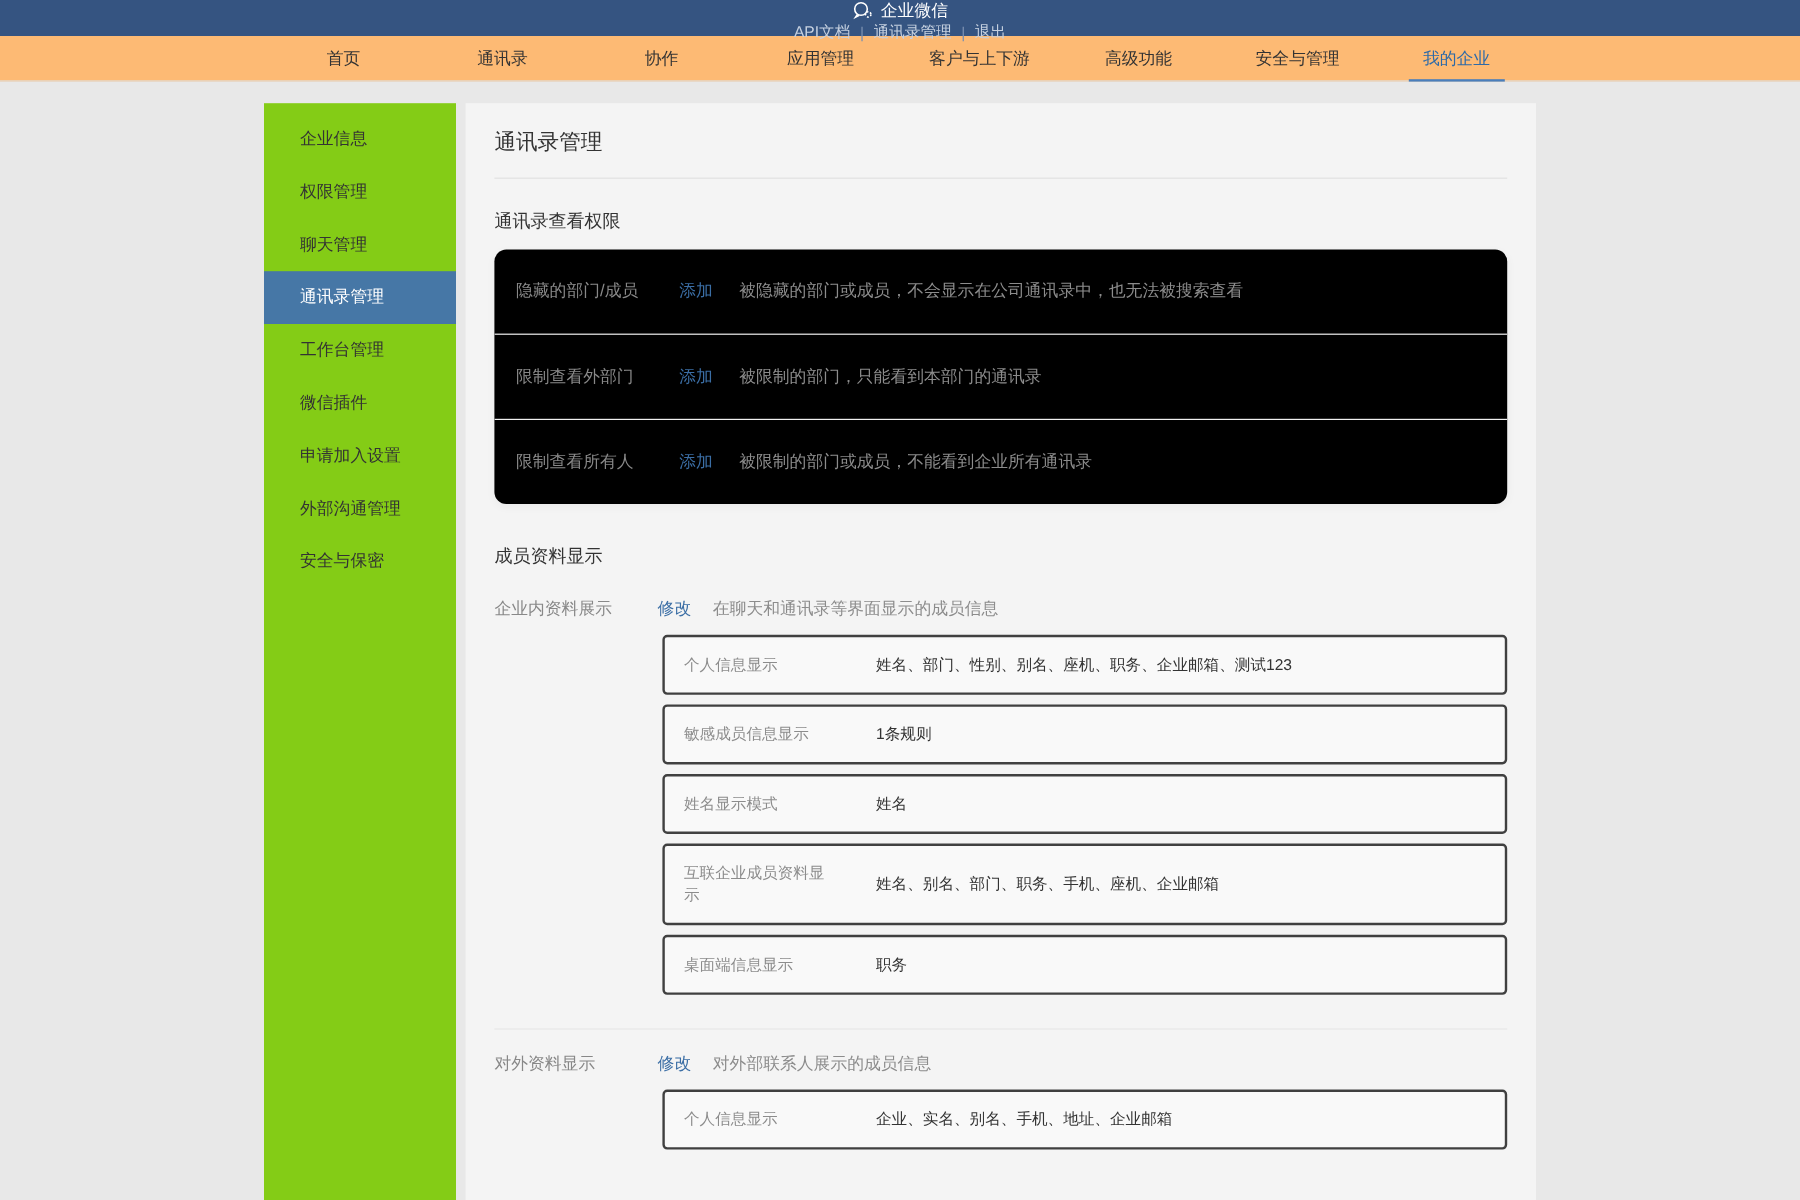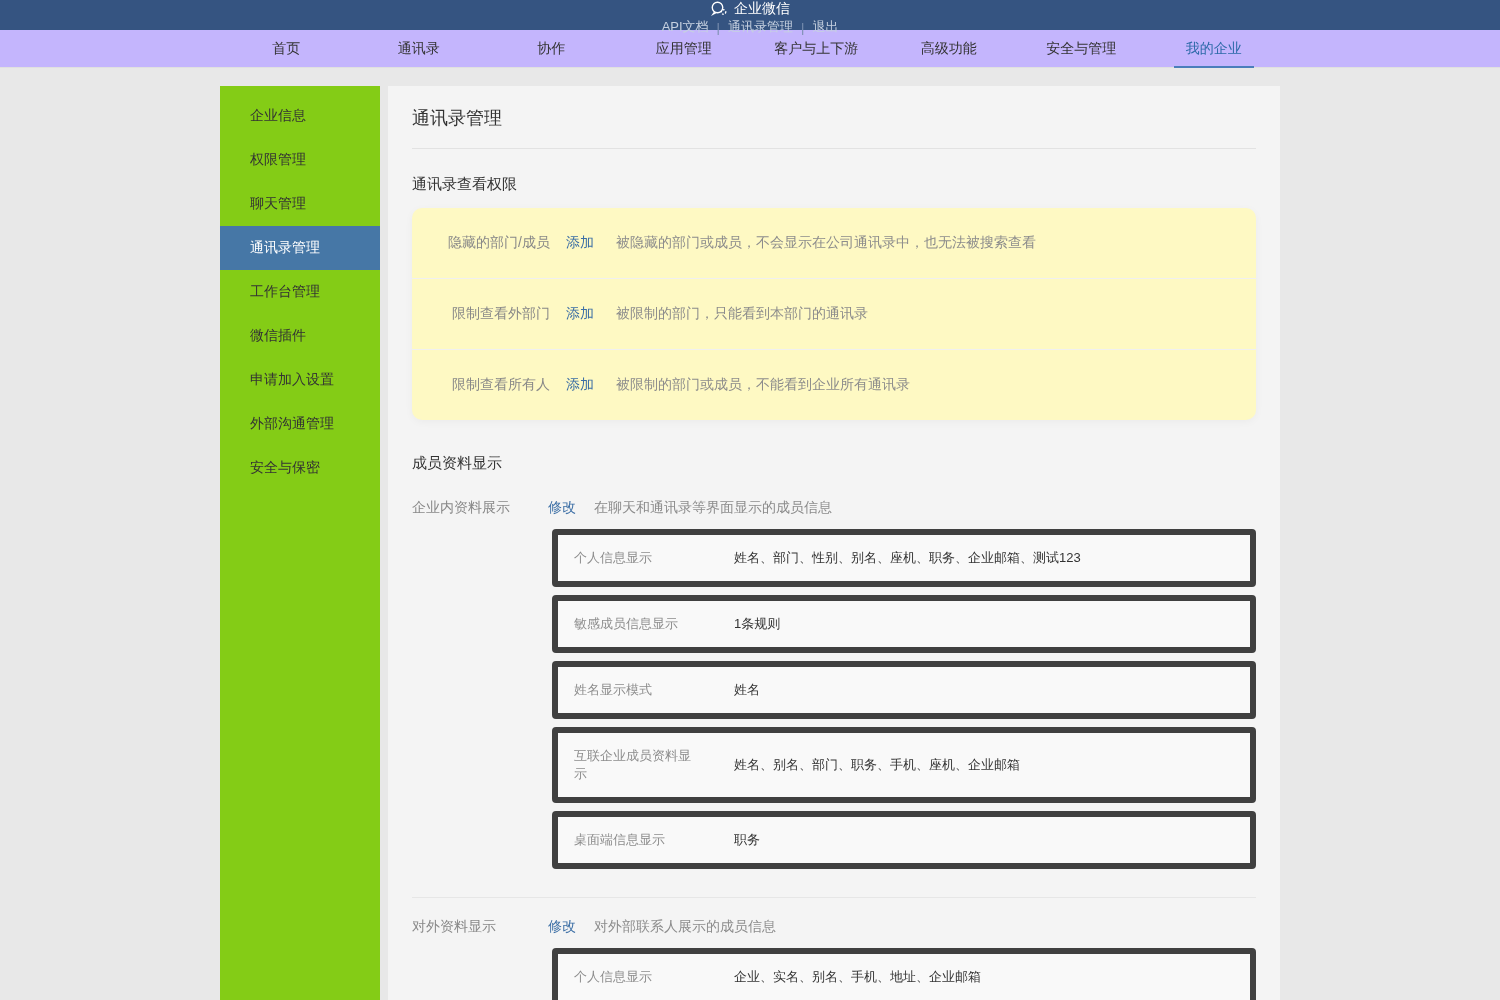--- a/index.html
+++ b/index.html
@@ -48,21 +48,21 @@
   .top-links a {
     color: #c6d1e0;
     text-decoration: none;
     cursor: pointer;
   }
   .top-sep {
     color: #7a8fb0;
     padding: 0 8px;
   }
   .navbar {
-    background: #c4b5fd;
+    background: #fdba74;
     height: 38px;
     border-bottom: 1px solid #e0e0e0;
   }
   .navbar-inner {
     width: 1060px;
     margin: 0 auto;
     display: flex;
     height: 100%;
   }
   .nav-item {
@@ -122,25 +122,24 @@
     padding-bottom: 18px;
     border-bottom: 1px solid #e2e2e2;
   }
   .section-label {
     font-size: 15px;
     color: #333;
     margin-top: 26px;
     margin-bottom: 14px;
   }
   .perm-card {
-    background: #fef9c3;
+    background: #000000;
     border-radius: 10px;
     box-shadow: 0 2px 8px rgba(0,0,0,0.04);
     overflow: hidden;
-    text-align: right;
   }
   .perm-row {
     display: flex;
     align-items: center;
     padding: 26px 18px;
     border-bottom: 1px solid #f0f0f0;
     gap: 16px;
   }
   .perm-row:last-child { border-bottom: none; }
   .perm-label {
@@ -175,21 +174,21 @@
     font-size: 14px;
     flex-shrink: 0;
   }
   .profile-head-desc {
     color: #8c8c8c;
     font-size: 14px;
     margin-left: 2px;
   }
   .info-box {
     margin-left: 140px;
-    border: 6px solid #404040;
+    border: 2px solid #404040;
     border-radius: 4px;
     margin-bottom: 8px;
     background: #f9f9f9;
     display: flex;
     align-items: center;
     padding: 14px 16px;
     gap: 40px;
   }
   .info-box-label {
     width: 120px;

